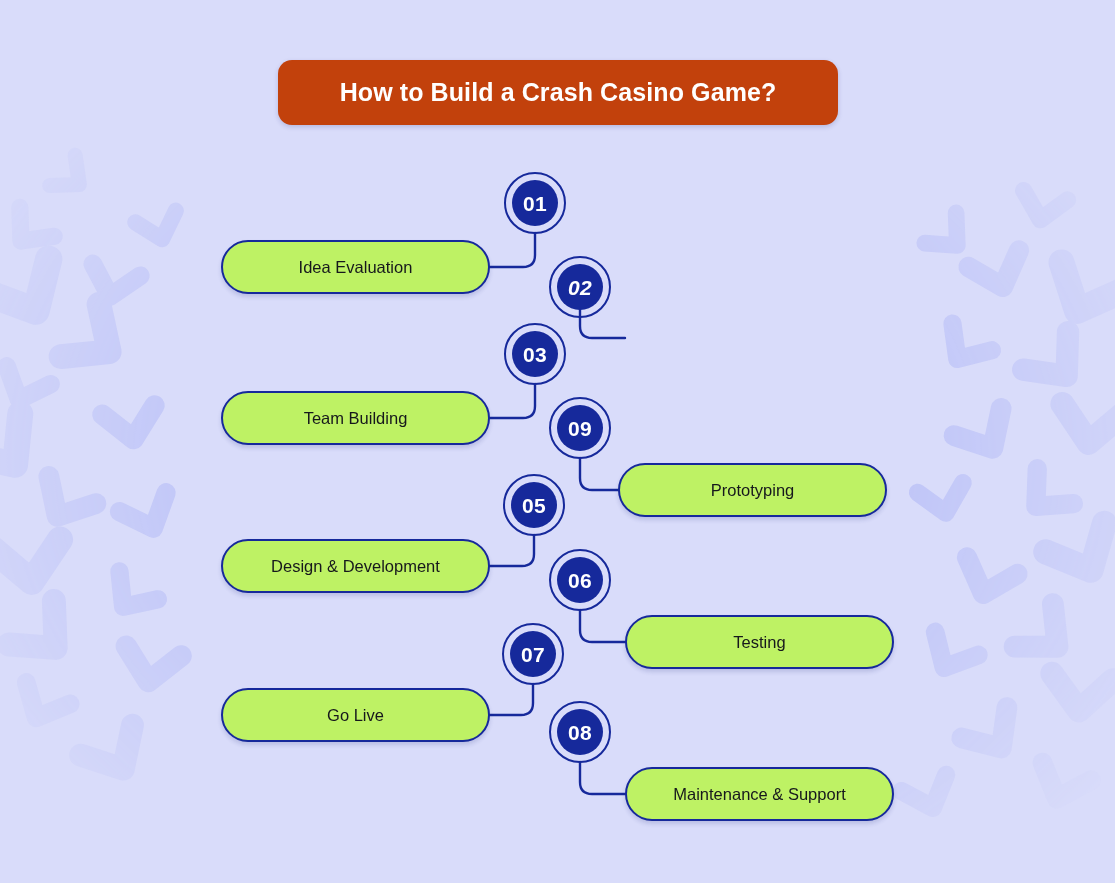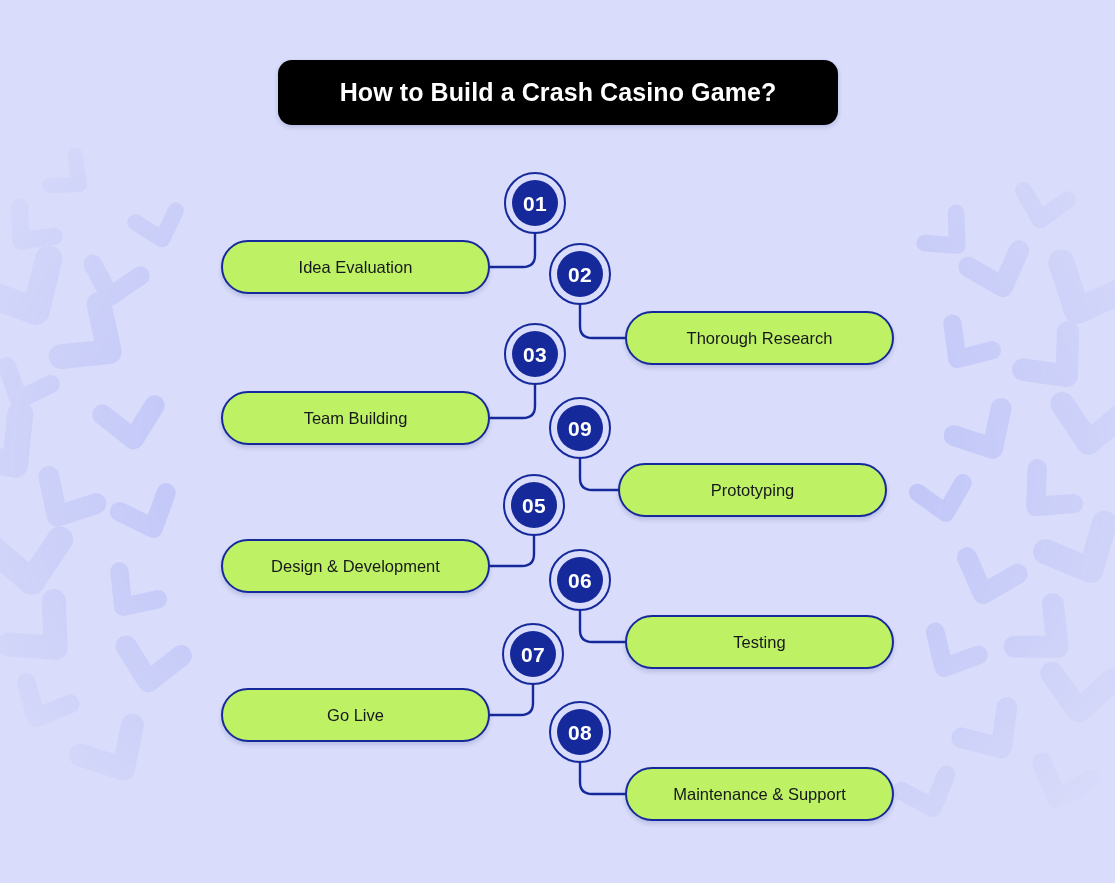--- a/index.html
+++ b/index.html
@@ -10,21 +10,21 @@
   }
   #stage{position:absolute;left:0;top:0;width:1115px;height:883px;overflow:hidden;}
 
   
   #bg-watermark{position:absolute;left:0;top:0;width:1115px;height:883px;}
   #bg-watermark svg{display:block;width:1115px;height:883px;}
 
   
   #title-bar{
     position:absolute;left:278px;top:60px;width:560px;height:65px;
-    background:#000000;border-radius:14px;
+    background:#c2410c;border-radius:14px;
     display:flex;align-items:center;justify-content:center;
     box-shadow:0 2px 5px rgba(20,30,110,.18);
   }
   #title-bar .title-text{
     color:#ffffff;font-size:25px;font-weight:bold;letter-spacing:.1px;
     white-space:nowrap;
   }
 
   
   #steps-layer{position:absolute;left:0;top:0;width:1115px;height:640px;}
@@ -156,27 +156,24 @@
             <linearGradient id="fade1" x1="0" x2="1" y1="0" y2="0">
               <stop offset="0%" stop-color="#16299b" stop-opacity="1"></stop>
               <stop offset="55%" stop-color="#16299b" stop-opacity="0.85"></stop>
               <stop offset="100%" stop-color="#16299b" stop-opacity="0"></stop>
             </linearGradient>
           </defs>
           <line x1="609" y1="265" x2="857" y2="265" stroke="url(#fade1)" stroke-width="2.4" stroke-linecap="round"></line>
           <line x1="609" y1="283" x2="857" y2="283" stroke="url(#fade1)" stroke-width="2.4" stroke-linecap="round"></line>
           <path d="M 580 304 L 580 326 Q 580 338 592 338 L 625 338" fill="none" stroke="#16299b" stroke-width="2.4" stroke-linecap="round"></path>
         </svg>
-        <div class="step-circle" style="left: 549px; top: 243px;">
+        <div class="step-circle" style="left: 549px; top: 256px; font-style: italic;">
           <div class="disc">
             <span class="num">02</span>
           </div>
-        </div>
-        <div class="step-pill" style="left: 625px; top: 311px; width: 269px;">
-          <span class="pill-text">Thorough Research</span>
         </div>
       </div>
       <div class="step">
         <svg class="connector-svg" viewBox="0 0 1115 883">
           <defs>
             <linearGradient id="fade2" x1="1" x2="0" y1="0" y2="0">
               <stop offset="0%" stop-color="#16299b" stop-opacity="1"></stop>
               <stop offset="55%" stop-color="#16299b" stop-opacity="0.85"></stop>
               <stop offset="100%" stop-color="#16299b" stop-opacity="0"></stop>
             </linearGradient>

